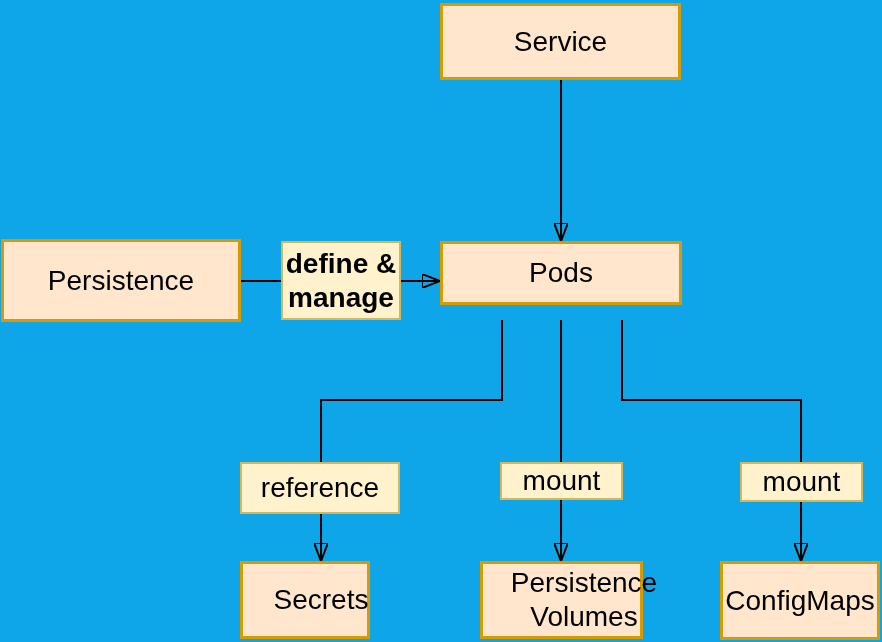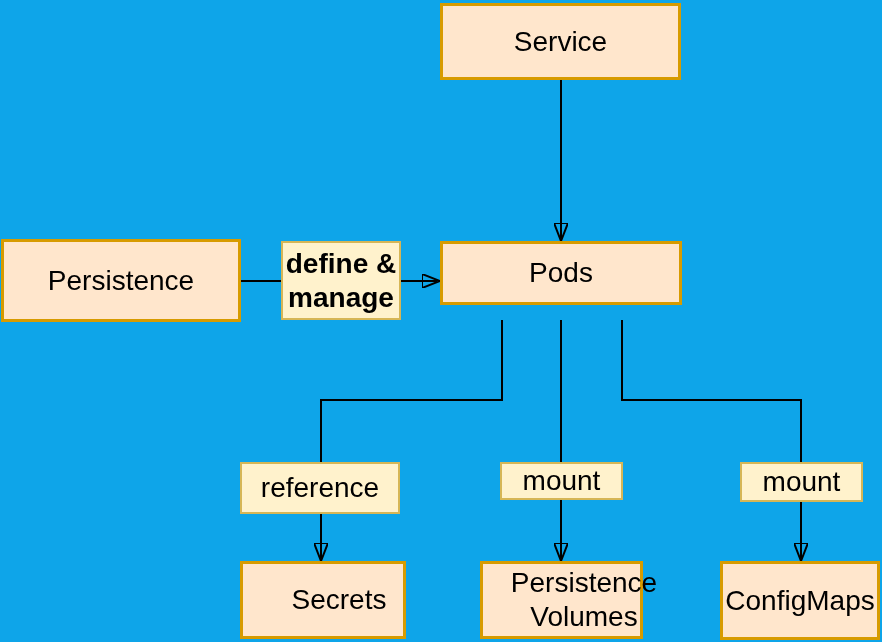--- a/index.html
+++ b/index.html
@@ -74,21 +74,21 @@
   </div>
 
   <div class="node" style="left:1px; top:239px; width:240px; height:83px;">
     <span>Persistence</span>
   </div>
 
   <div class="node" style="left:440px; top:241px; width:242px; height:64px;">
     <span>Pods</span>
   </div>
 
-  <div class="node" style="left:240px; top:561px; width:166px; height:78px;padding-left:32px;">
+  <div class="node" style="left:240px; top:561px; width:130px; height:78px;padding-left:32px;">
     <span>Secrets</span>
   </div>
 
   <div class="node" style="left:480px; top:561px; width:163px; height:78px;padding-left:45px;">
     <span>Persistence Volumes</span>
   </div>
 
   <div class="node" style="left:720px; top:561px; width:160px; height:79px;">
     <span>ConfigMaps</span>
   </div>

